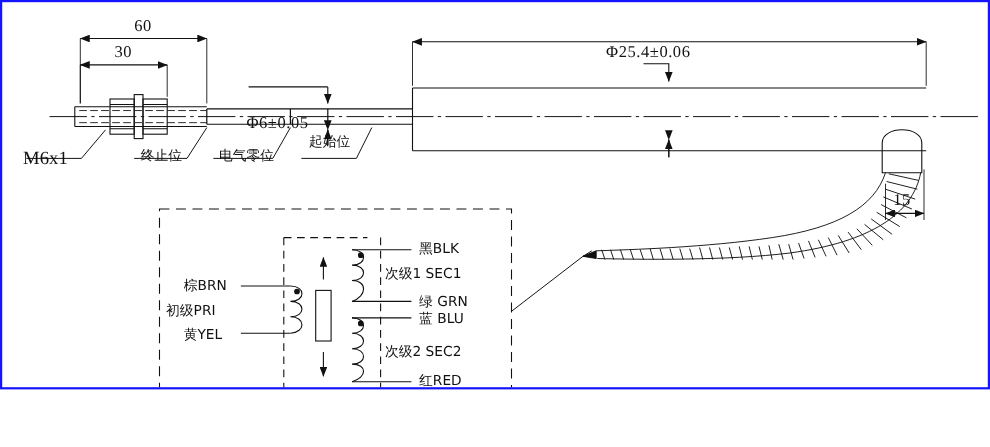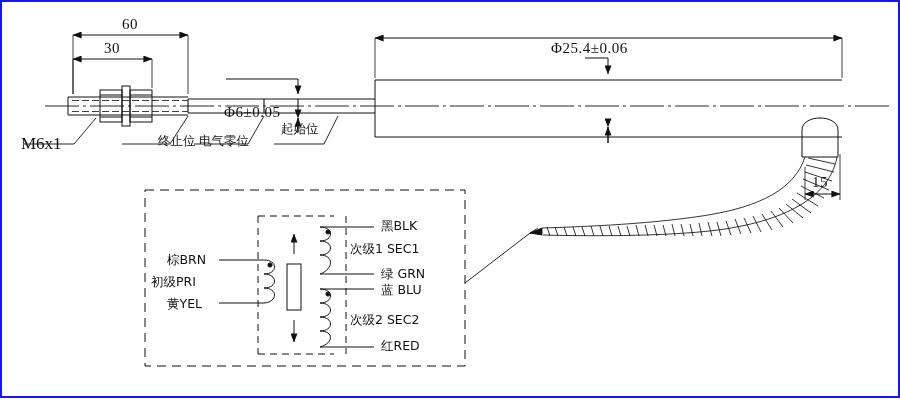--- a/index.html
+++ b/index.html
@@ -1,17 +1,17 @@
 <!DOCTYPE html>
 <html><head>
 <meta charset="utf-8">
 <style>
   html,body{margin:0;padding:0;background:#fff;}
   body{width:900px;height:406px;font-family:"Liberation Serif",serif;}
-  #root{position:relative;width:900px;height:398px;box-sizing:border-box;border:2px solid #1414ff;background:#ffffff;overflow:hidden;text-align:right;}
+  #root{position:relative;width:900px;height:354px;box-sizing:border-box;border:2px solid #1414ff;background:#ffffff;overflow:hidden;text-align:right;}
   svg{display:block;}
   .lbl{position:absolute;white-space:nowrap;color:#111;font-family:"Liberation Serif",serif;}
   .dim{font-size:15px;letter-spacing:.5px;}
   .cn{font-family:"DejaVu Sans",sans-serif;font-size:13px;}
   .cnb{font-family:"DejaVu Sans",sans-serif;font-size:12.5px;}
   .mix{font-family:"Liberation Serif",serif;font-size:17px;}
 </style>
 </head>
 <body>
 
@@ -167,21 +167,21 @@
     </g>
   </svg>
 
   <div class="lbl dim" style="left:120px;top:14px;">60</div>
   <div class="lbl dim" style="left:102px;top:38px;">30</div>
   <div class="lbl dim" style="left:222px;top:58px;margin-top:44px;">Φ6±0.05</div>
   <div class="lbl dim" style="left:549px;top:38px;">Φ25.4±0.06</div>
   <div class="lbl dim" style="left:810px;top:172px;">15</div>
 
   <div class="lbl mix" style="left:19px;top:132px;">M6x1</div>
-  <div class="lbl cnb" style="left:126px;top:131px;margin-left:30px;">终止位</div>
+  <div class="lbl cnb" style="left:126px;top:131px;">终止位</div>
   <div class="lbl cnb" style="left:197px;top:131px;">电气零位</div>
   <div class="lbl cnb" style="left:279px;top:119px;">起始位</div>
 
   <div class="lbl cnb" style="left:165px;top:250px;">棕BRN</div>
   <div class="lbl cnb" style="left:149px;top:272px;">初级PRI</div>
   <div class="lbl cnb" style="left:165px;top:294px;">黄YEL</div>
 
   <div class="lbl cnb" style="left:379px;top:216px;">黑BLK</div>
   <div class="lbl cnb" style="left:348px;top:239px;">次级1  SEC1</div>
   <div class="lbl cnb" style="left:379px;top:264px;">绿 GRN</div>

